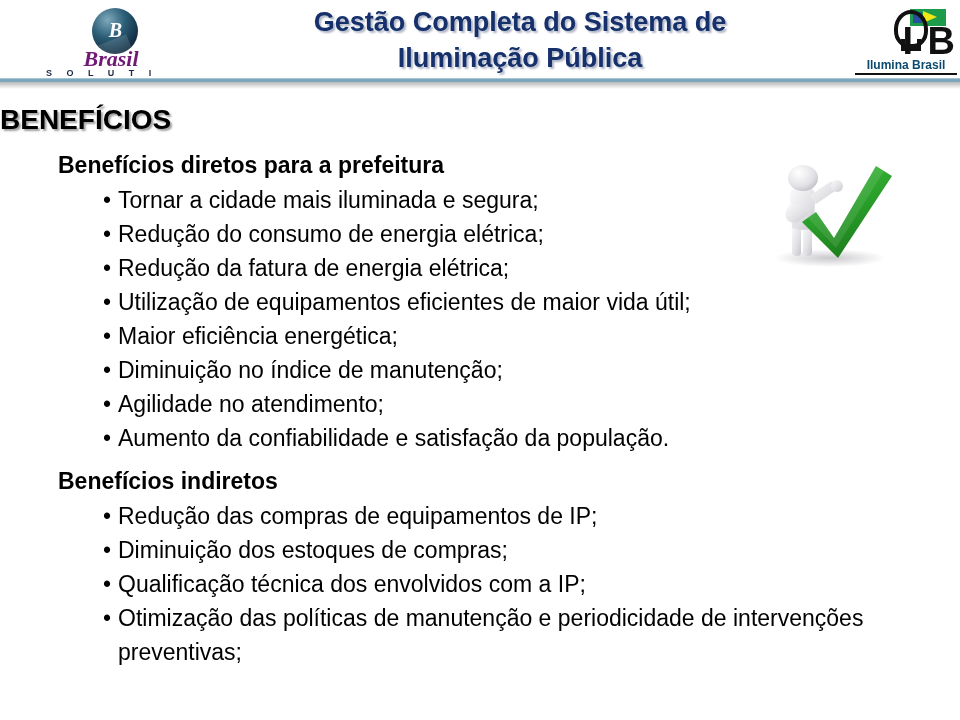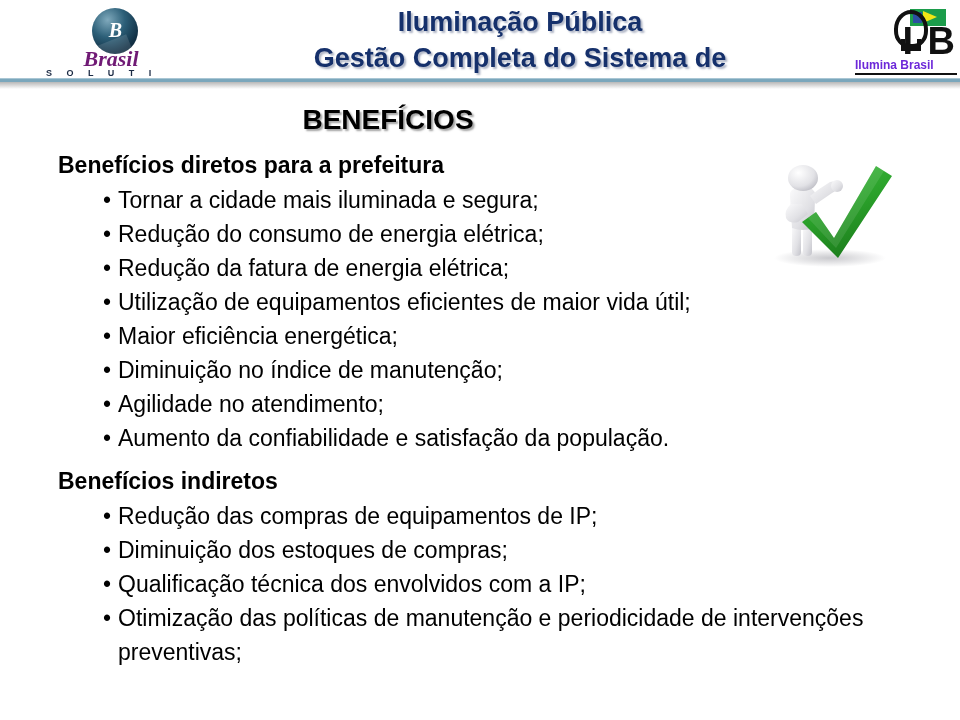--- a/index.html
+++ b/index.html
@@ -185,34 +185,35 @@
     height: 8px;
     border-left: 4px solid #111111;
     border-right: 4px solid #111111;
     border-bottom: 4px solid #111111;
   }
   #logo-ilb .tagline {
     position: absolute;
     left: 0;
     top: 54px;
     width: 102px;
-    color: #6d28d9;
+    text-align: center;
+    color: #0c4a6e;
     font-size: 12px;
     font-weight: bold;
     border-bottom: 2px solid #111111;
     padding-bottom: 1px;
   }
 
   
   #section-heading {
     position: absolute;
     left: 0;
     top: 104px;
     width: 776px;
-    text-align: center;
+    text-align: left;
     color: #000000;
     font-size: 28px;
     font-weight: bold;
     text-shadow: 2px 2px 2px rgba(130,130,130,0.75);
   }
 
   .group {
     position: absolute;
     left: 58px;
     width: 830px;
@@ -267,22 +268,22 @@
     <div id="logo-brasil">
       <div class="orb">
         <div class="gleam"></div>
         <div class="mark">B</div>
       </div>
       <div class="wordmark">Brasil</div>
       <div class="subword">S O L U T I</div>
     </div>
 
     <div id="title-block">
+      <div class="line">Gestão Completa do Sistema de</div>
       <div class="line">Iluminação Pública</div>
-      <div class="line">Gestão Completa do Sistema de</div>
     </div>
 
     <div id="logo-ilb">
       <div class="flag">
         <div class="blue"></div>
         <div class="yellow"></div>
       </div>
       <div class="letters">I   B</div>
       <div class="bulb"></div>
       <div class="bulb-base"></div>

